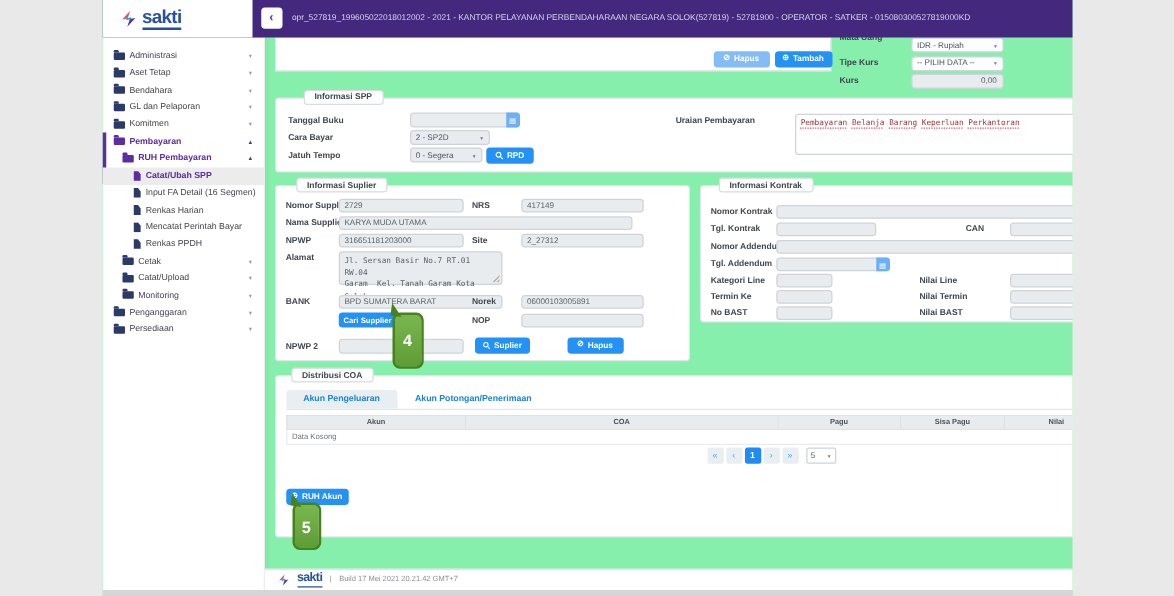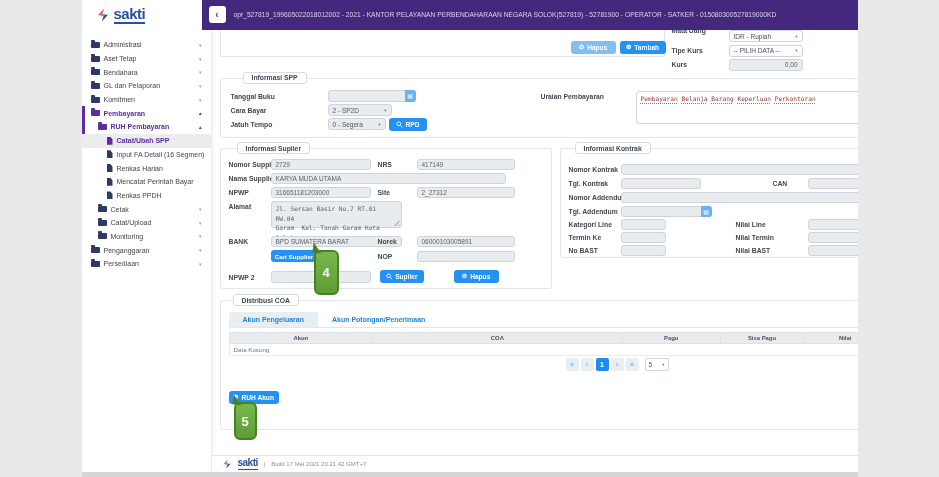--- a/index.html
+++ b/index.html
@@ -1,18 +1,18 @@
 <!DOCTYPE html>
 <html><head>
 <meta charset="utf-8">
 <style>
   * { box-sizing: border-box; margin: 0; padding: 0; }
   html,body { background:#e9e9e9; }
   body { font-family: "Liberation Sans", sans-serif; }
-  .screen { position:relative; width:776px; height:477px; background:#ffffff; overflow:hidden; margin:0 auto; }
+  .screen { position:relative; width:776px; height:477px; background:#86efac; overflow:hidden; margin:0 auto; }
 
   
   .topbar { position:absolute; left:0; top:0; width:939px; height:30px; background:#44287e; z-index:10; }
   .logo-box { position:absolute; left:0; top:0; width:120px; height:30px; background:#fff; display:flex; align-items:center; gap:4px; padding-left:14px; }
   .logo-text { font-size:15px; font-weight:bold; color:#27509e; letter-spacing:-0.5px; border-bottom:2px solid #27509e; line-height:1; padding-bottom:1px; }
   .back-btn { position:absolute; left:127px; top:6px; width:17px; height:17px; background:#fff; border-radius:3px; display:flex; align-items:center; justify-content:center; color:#5b2da0; font-size:10px; font-weight:bold; cursor:pointer; }
   .session-title { position:absolute; left:152px; top:11px; font-size:6.7px; color:#d9d4ea; white-space:nowrap; }
   .bell-wrap { position:absolute; left:896px; top:6px; width:18px; height:18px; cursor:pointer; }
   .badge { position:absolute; right:-2px; top:-2px; min-width:8px; height:8px; background:#e03131; border-radius:50%; color:#fff; font-size:5px; font-weight:bold; display:flex; align-items:center; justify-content:center; }
   .logout-wrap { position:absolute; left:919px; top:8px; width:15px; height:15px; cursor:pointer; }

